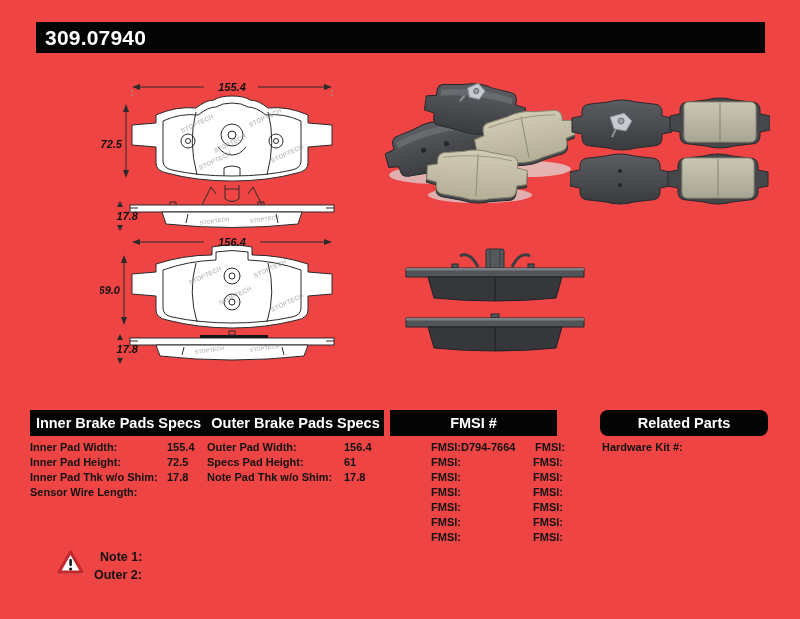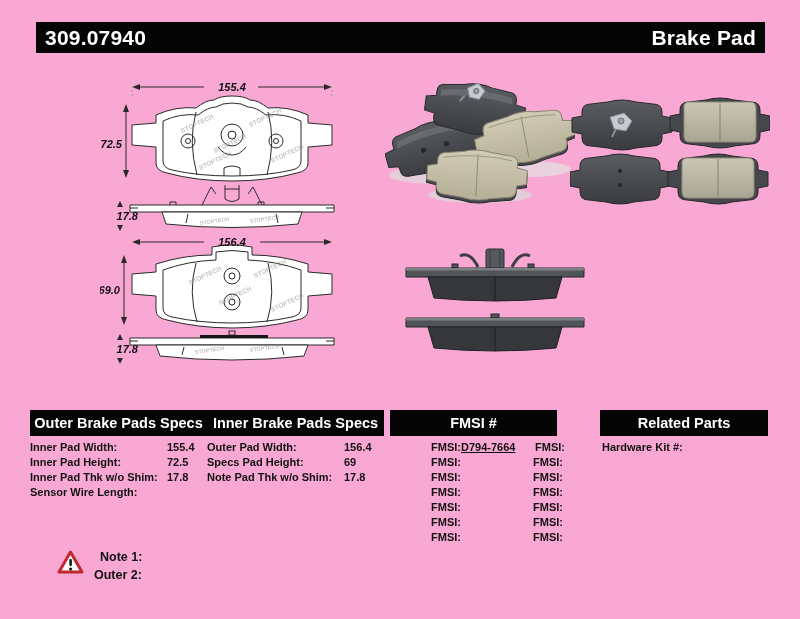--- a/index.html
+++ b/index.html
@@ -1,48 +1,47 @@
 <!DOCTYPE html>
 <html><head>
 <meta charset="utf-8">
 <style>
   html,body{margin:0;padding:0;background:#ffffff;}
-  .page{position:relative;width:800px;height:619px;background:#f9a8d4;
+  .page{position:relative;width:800px;height:619px;background:#ef4444;
         font-family:"Liberation Sans",sans-serif;overflow:hidden;}
   .abs{position:absolute;}
   .bar{background:#050505;color:#fff;font-weight:bold;display:flex;align-items:center;}
   .topbar{font-size:21px;justify-content:space-between;padding:0 9px;box-sizing:border-box;letter-spacing:.2px;}
   .secbar{font-size:14.5px;}
   .half{flex:1;text-align:center;}
   .center{justify-content:center;}
   .speccol .row{display:flex;height:15px;font-size:11px;font-weight:bold;color:#121212;align-items:center;}
   .speccol .lab{width:132px;white-space:nowrap;}
   .speccol .val{margin-left:5px;white-space:nowrap;}
   .fmsirows .frow{display:flex;height:15px;font-size:11px;font-weight:bold;color:#121212;align-items:center;}
   .fcell{display:flex;width:104px;padding-left:4px;box-sizing:border-box;}
   .fcell .flab{width:52px;padding-left:37px;}
-  .fcell .fval{white-space:nowrap;text-decoration:underline;}
+  .fcell .fval{white-space:nowrap;}
   .kvline{font-size:11px;font-weight:bold;color:#121212;}
   .noteline{font-size:12.5px;font-weight:bold;color:#121212;height:18px;}
   .dimtext{font-style:italic;font-weight:bold;font-size:11px;fill:#111;
            font-family:"Liberation Sans",sans-serif;}
   .wm{font-weight:bold;font-size:6.5px;fill:#909090;opacity:.55;
       font-family:"Liberation Sans",sans-serif;}
   .wms{font-weight:bold;font-size:5.5px;fill:#909090;opacity:.55;
       font-family:"Liberation Sans",sans-serif;}
   svg{display:block;}
 </style>
 </head>
 <body>
 
 <div class="page">
 
   <div class="abs bar topbar" style="left:36px;top:22px;width:729px;height:31px;">
     <span>309.07940</span>
-    <span>Brake Pad</span>
   </div>
 
   <svg class="abs" style="left:100px;top:75px;" width="255" height="160" viewBox="0 0 255 160">
     <g stroke="#2a2a2a" fill="none" stroke-width="1">
 
       <line x1="40" y1="12" x2="104" y2="12"></line>
         <line x1="158" y1="12" x2="224" y2="12"></line>
       <path d="M32,12 L40,9 L40,15 Z" fill="#2a2a2a" stroke="none"></path>
       <path d="M232,12 L224,9 L224,15 Z" fill="#2a2a2a" stroke="none"></path>
       <line x1="32" y1="15" x2="32" y2="23" stroke="#999" stroke-dasharray="2,2"></line>
@@ -235,27 +234,27 @@
     <g transform="translate(0,54)">
       <rect x="91" y="17" width="8" height="4" fill="#515459" stroke="#26282b"></rect>
       <path d="M6,21 L184,21 L184,30 L6,30 Z" fill="#515459" stroke="#26282b"></path>
       <rect x="6" y="21" width="178" height="2.5" fill="#7c7f84"></rect>
       <path d="M28,30 L162,30 L156,51 Q95,57 34,51 Z" fill="#35373b" stroke="#202226"></path>
       <path d="M95,30 L95,54" stroke="#1d1f22" fill="none"></path>
     </g>
   </svg>
 
   <div class="abs bar secbar" style="left:30px;top:410px;width:354px;height:26px;">
+    <span class="half">Inner Brake Pads Specs</span>
     <span class="half">Outer Brake Pads Specs</span>
-    <span class="half">Inner Brake Pads Specs</span>
   </div>
   <div class="abs bar secbar center" style="left:390px;top:410px;width:167px;height:26px;">
     <span>FMSI #</span>
   </div>
-  <div class="abs bar secbar center" style="left:600px;top:410px;width:168px;height:26px;">
+  <div class="abs bar secbar center" style="left:600px;top:410px;width:168px;height:26px;border-radius:8px;">
     <span>Related Parts</span>
   </div>
 
   <div class="abs speccol" style="left:30px;top:439px;width:177px;">
     <div class="row">
       <span class="lab">Inner Pad Width:</span>
       <span class="val">155.4</span>
     </div>
     <div class="row">
       <span class="lab">Inner Pad Height:</span>
@@ -271,21 +270,21 @@
     </div>
   </div>
 
   <div class="abs speccol" style="left:207px;top:439px;width:177px;">
     <div class="row">
       <span class="lab">Outer Pad Width:</span>
       <span class="val">156.4</span>
     </div>
     <div class="row">
       <span class="lab">Specs Pad Height:</span>
-      <span class="val">69</span>
+      <span class="val">61</span>
     </div>
     <div class="row">
       <span class="lab">Note Pad Thk w/o Shim:</span>
       <span class="val">17.8</span>
     </div>
   </div>
 
   <div class="abs fmsirows" style="left:390px;top:439px;width:204px;">
     <div class="frow">
       <span class="fcell">

